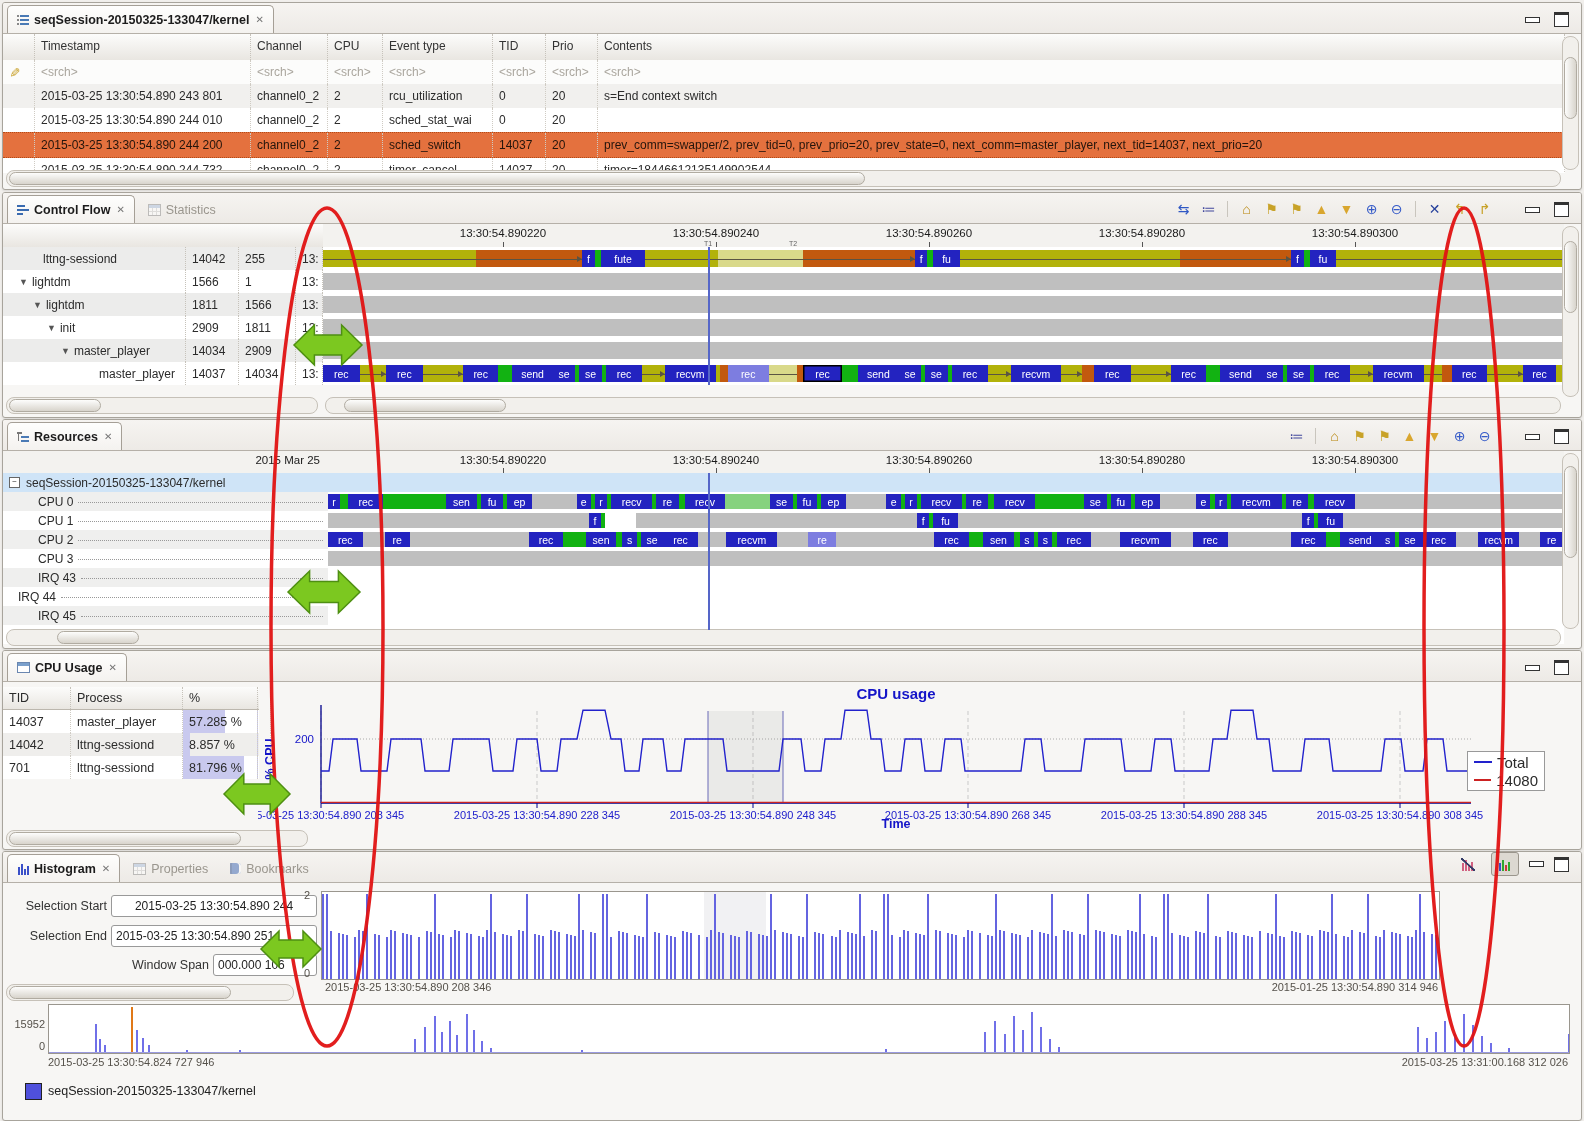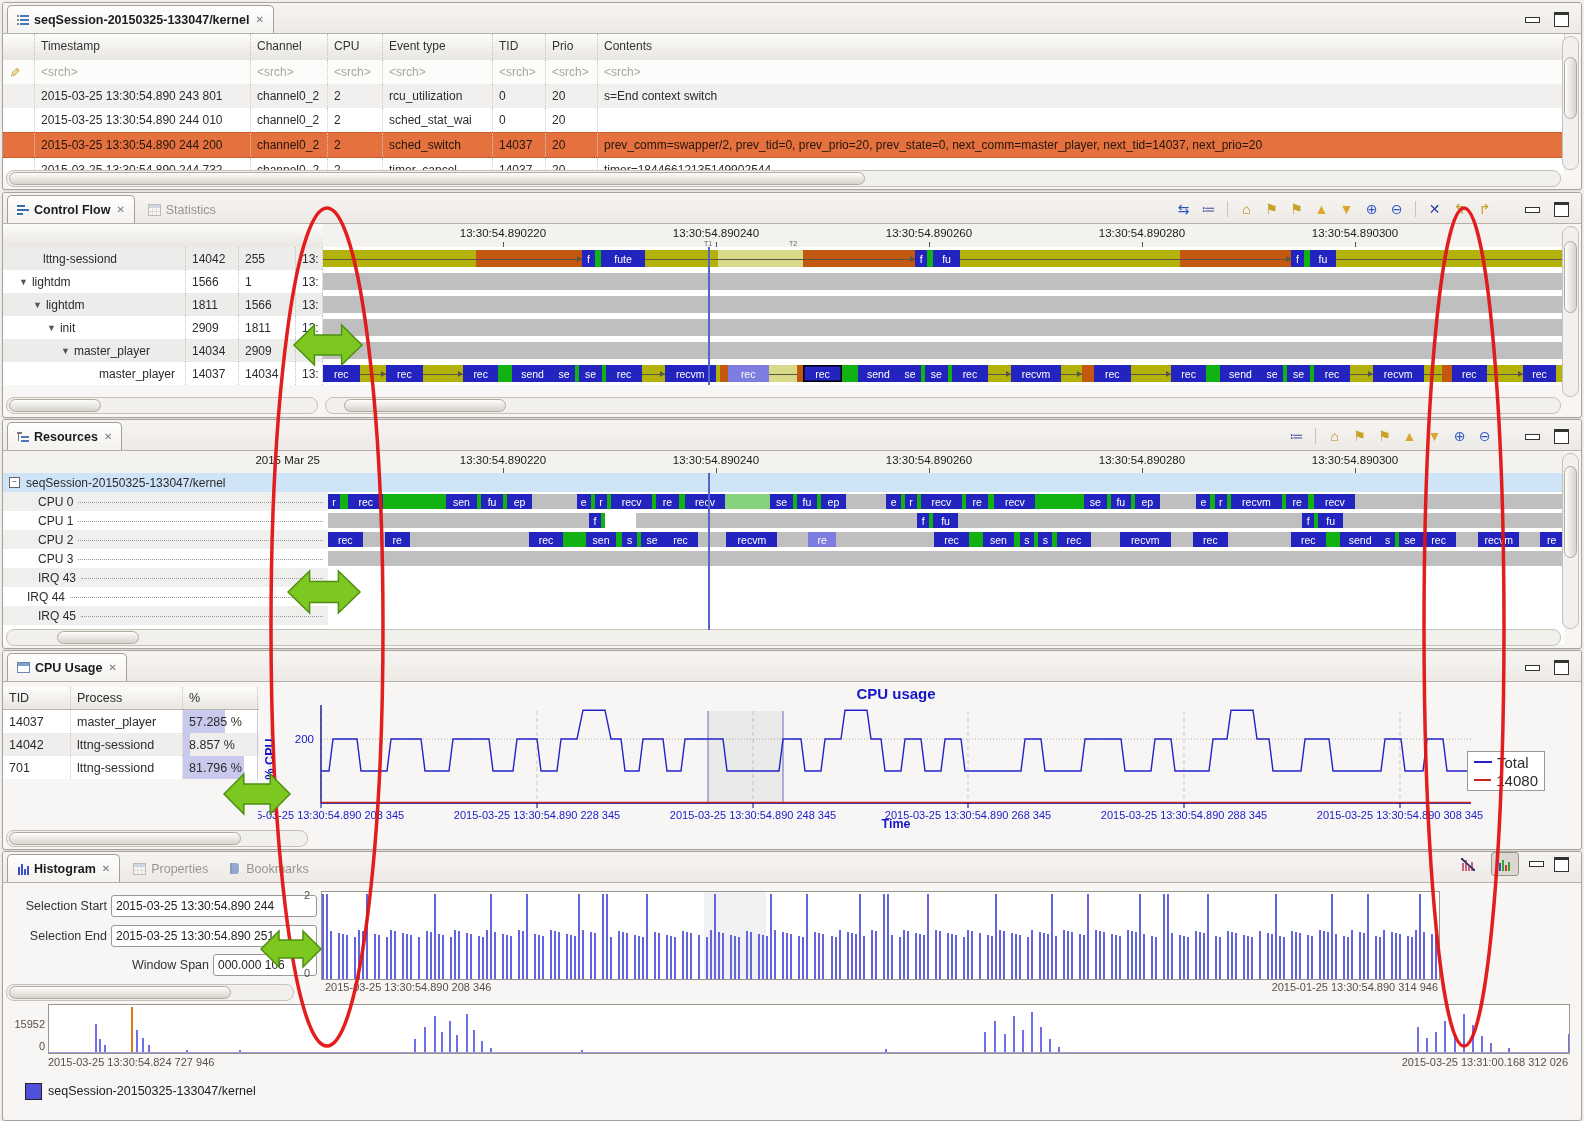--- a/index.html
+++ b/index.html
@@ -431,21 +431,21 @@
         <span class="leader"></span>
       </div>
       <div class="res-row" style="padding-left: 35px;">
         <span>CPU 3</span>
         <span class="leader"></span>
       </div>
       <div class="res-row striped" style="padding-left: 35px;">
         <span>IRQ 43</span>
         <span class="leader"></span>
       </div>
-      <div class="res-row" style="padding-left: 24px;">
+      <div class="res-row" style="padding-left: 15px;">
         <span>IRQ 44</span>
         <span class="leader"></span>
       </div>
       <div class="res-row striped" style="padding-left: 35px;">
         <span>IRQ 45</span>
         <span class="leader"></span>
       </div>
       <div class="res-row" style="padding-left: 35px;">
         <span>IRQ 46</span>
         <span class="leader"></span>
@@ -695,21 +695,21 @@
           <span class="hist-ico lost"></span>
         </span>
       <span class="tbbtn pressed">
           <span class="hist-ico color"></span>
         </span>
       <span class="btn-min"></span>
       <span class="btn-max"></span>
     </div>
   </div>
   <div class="fld-label" style="top:47px;left:6px;width:98px;">Selection Start</div>
-  <div class="fld-input" style="top:43px;left:108px;width:196px;">2015-03-25 13:30:54.890 244</div>
+  <div class="fld-input" style="top:43px;left:108px;width:196px;text-align:center;">2015-03-25 13:30:54.890 244</div>
   <div class="fld-label" style="top:77px;left:6px;width:98px;">Selection End</div>
   <div class="fld-input" style="top:73px;left:108px;width:196px;">2015-03-25 13:30:54.890 251</div>
   <div class="fld-label" style="top:106px;left:106px;width:100px;">Window Span</div>
   <div class="fld-input" style="top:102px;left:210px;width:94px;">000.000 106</div>
   <div class="hsb" style="left:3px;width:286px;top:132px;">
       <div class="thumb" style="left:2px;width:220px;"></div>
     </div>
 
   <div class="axlab" style="top:37px;left:301px;">2</div>
   <div class="axlab" style="top:115px;left:301px;">0</div>

